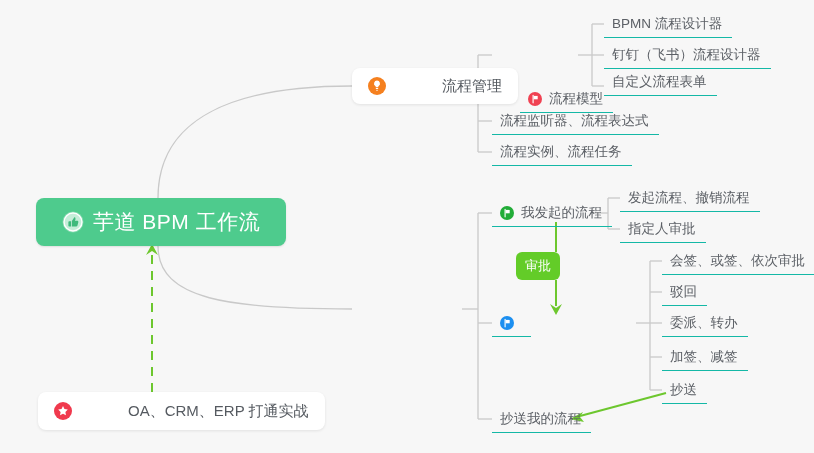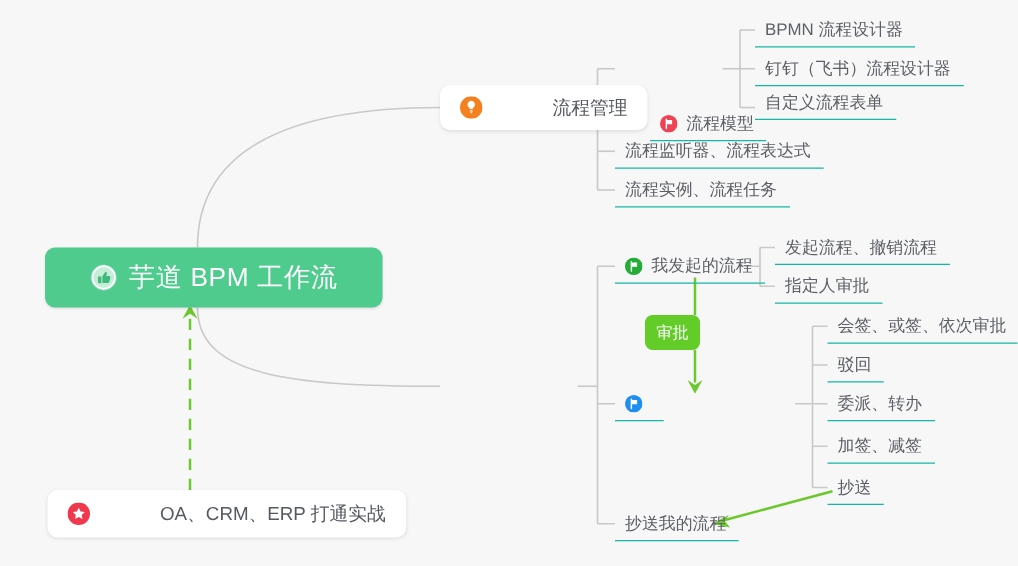--- a/index.html
+++ b/index.html
@@ -37,21 +37,21 @@
     box-sizing: border-box;
     display: flex;
     align-items: center;
     white-space: nowrap;
   }
 
   
   .node-root {
     background: #4ecb8d;
     border-radius: 8px;
-    padding: 0 36px;
+    padding: 0 26px;
     height: 48px;
     box-shadow: 0 1px 2px rgba(0,0,0,0.10);
   }
   .node-root .label {
     color: #ffffff;
     font-size: 21px;
     letter-spacing: 0.5px;
   }
 
   

